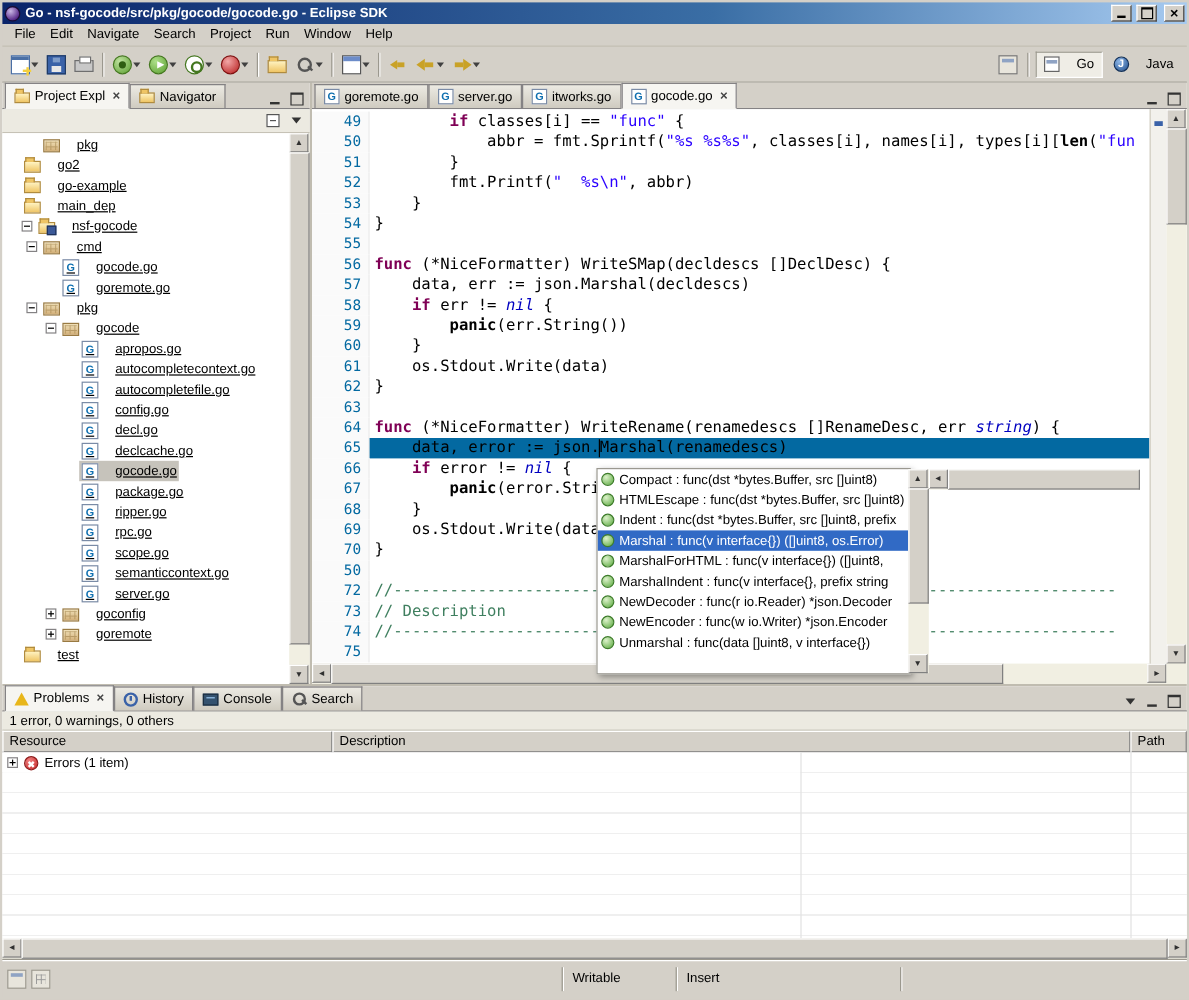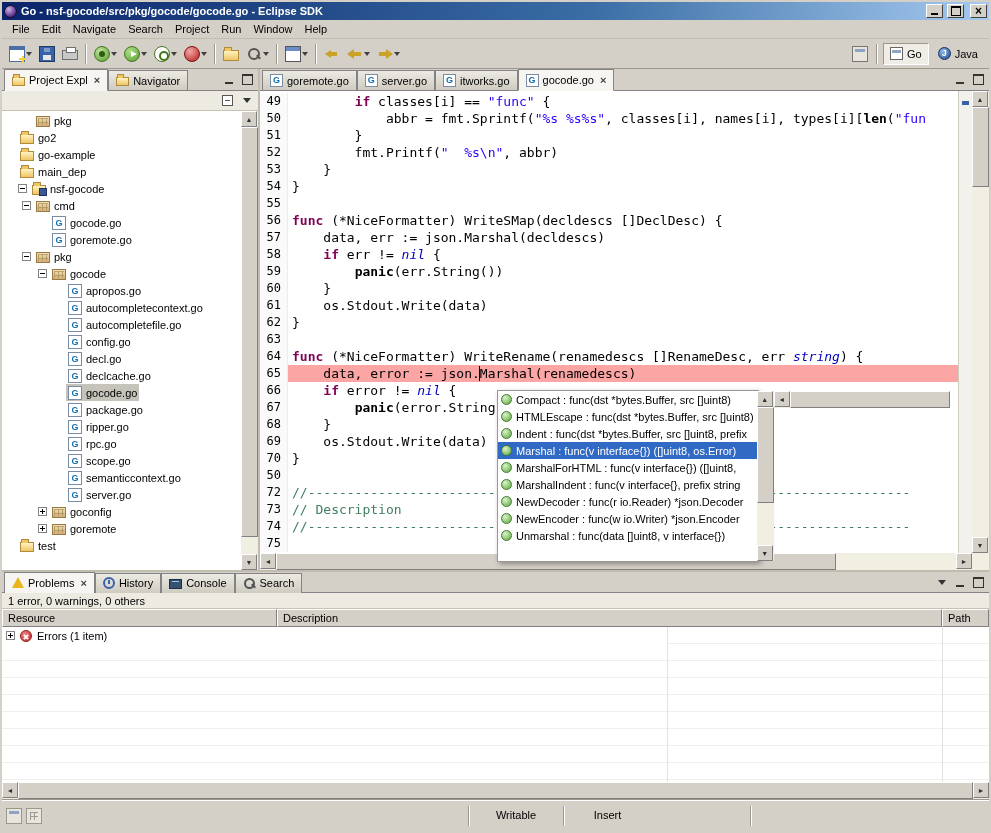--- a/index.html
+++ b/index.html
@@ -63,27 +63,27 @@
   .tico-persp { background:#E8E5DC; border:1px solid #777; }
   .tico-persp::before { content:""; position:absolute; top:2px; left:2px; right:2px; height:3px; background:#8FA3C4; }
 
   .perspective-bar { margin-left:auto; display:flex; align-items:center; gap:2px; }
   .pbtn { display:flex; align-items:center; gap:4px; padding:2px 6px; height:22px; border:1px solid transparent; background:none; }
   .pbtn.active { background:#EFEDE6; border-color:#9B988E #FFF #FFF #9B988E; }
   .pico { width:13px; height:13px; flex:none; display:flex; align-items:center; justify-content:center; }
   .pico-go { background:#FFF; border:1px solid #666; }
   .pico-go::before { content:""; width:9px; height:3px; background:#8FA3C4; margin-bottom:5px; }
   .pico-java { border-radius:50%; background:radial-gradient(circle at 35% 30%,#8FB7E8,#1F4E8C); border:1px solid #123songs058; border:1px solid #123058; color:#FFF; font:bold 9px/11px "Liberation Sans",sans-serif; }
-  .plabel { font-size:11px; }
+  .plabel { font-size:11px;margin-left:10px; }
 
   
   .main { flex:1; display:flex; min-height:0; }
 
   
-  .vtabs { height:22px; flex:none; display:flex; align-items:center; background:#D4D0C8; border-bottom:1px solid #848284; padding-left:2px; }
+  .vtabs { height:22px; flex:none; display:flex; align-items:flex-end; background:#D4D0C8; border-bottom:1px solid #848284; padding-left:2px; }
   .vtab { display:flex; align-items:center; gap:4px; height:20px; padding:0 7px; border:1px solid #848284; border-bottom:none;
     background:linear-gradient(#ECEAE3,#CFCBC0); white-space:nowrap; }
   .vtab.active { background:#F6F5F1; height:22px; margin-bottom:-1px; border-bottom:1px solid #F6F5F1; }
   .vclose::before { content:"×"; font:bold 11px/9px "Liberation Sans",sans-serif; color:#444; padding-left:2px; }
   .corner { margin-left:auto; display:flex; align-items:center; padding-right:2px; }
   .cbtn { width:18px; height:16px; display:flex; align-items:center; justify-content:center; background:none; border:none; }
   .cbtn-min::before { content:""; width:8px; height:2px; background:#333; margin-top:7px; }
   .cbtn-max::before { content:""; width:9px; height:8px; border:1px solid #333; border-top:2px solid #333; }
   .cbtn-menu::before { content:""; width:0; height:0; border:4px solid transparent; border-top:5px solid #333; margin-top:4px; }
 
@@ -105,41 +105,41 @@
   .lbtn { width:18px; height:16px; background:none; border:none; display:flex; align-items:center; justify-content:center; }
   .lbtn-collapse::before { content:""; width:9px; height:9px; border:1px solid #555; background:linear-gradient(#555,#555) center/5px 1px no-repeat #FFF; }
   .lbtn-menu::before { content:""; width:0; height:0; border:4px solid transparent; border-top:5px solid #333; margin-top:4px; }
   .tree-wrap { flex:1; display:flex; min-height:0; }
   .project-tree { flex:1; overflow:hidden; background:#FFF; padding-top:1px; }
   .trow { height:17px; display:flex; align-items:center; gap:3px; white-space:nowrap; }
   .exp { width:9px; height:9px; flex:none; border:1px solid #848284; background:#FFF; position:relative; }
   .exp::before { content:""; position:absolute; left:1px; right:1px; top:3px; height:1px; background:#000; }
   .exp-plus::after { content:""; position:absolute; top:1px; bottom:1px; left:3px; width:1px; background:#000; }
   .expsp { width:9px; flex:none; }
-  .tsel { display:flex; align-items:center; gap:4px; padding:0 2px; height:17px; }
+  .tsel { display:flex; align-items:center; gap:14px; padding:0 2px; height:17px;text-decoration:underline; }
   .tsel.selected { background:#C6C3BB; }
   .ico { width:14px; height:14px; position:relative; flex:none; display:inline-flex; align-items:center; justify-content:center; }
   .ico-folder { background:linear-gradient(#FFF3C2,#EFC565); border:1px solid #B08B3E; height:10px; margin-top:3px; }
   .ico-folder::before { content:""; position:absolute; top:-4px; left:0; width:6px; height:3px; background:#EFC565; border:1px solid #B08B3E; border-bottom:none; }
   .ico-project { background:linear-gradient(#FFF3C2,#EFC565); border:1px solid #B08B3E; height:10px; margin-top:3px; }
   .ico-project::before { content:""; position:absolute; top:-4px; left:0; width:6px; height:3px; background:#EFC565; border:1px solid #B08B3E; border-bottom:none; }
   .ico-project::after { content:""; position:absolute; right:-2px; bottom:-2px; width:6px; height:6px; background:#3B5998; border:1px solid #20335C; }
   .ico-package { background:linear-gradient(#F0E0B8,#D2AF78); border:1px solid #997A42; height:11px; margin-top:2px; }
   .ico-package::before { content:""; position:absolute; inset:1px; opacity:.55;
     background-image:linear-gradient(to right,#997A42 1px,transparent 1px),linear-gradient(to bottom,#997A42 1px,transparent 1px); background-size:4px 4px; }
   .ico-gofile { background:#FFF; border:1px solid #7A8BA6; color:#1070B0; font:bold 9px/12px "Liberation Sans",sans-serif; }
 
   
   .editor-area { flex:1; display:flex; flex-direction:column; position:relative; background:#FFF; min-width:0; }
   .editor-body { flex:1; display:flex; min-height:0; background:#FFF; }
   .code-area { flex:1; overflow:hidden; padding-top:2px; font-family:"DejaVu Sans Mono",monospace; font-size:13px; line-height:17px; }
   .cl { height:17px; display:flex; }
-  .ln { flex:none; width:28px; padding-right:6px; text-align:right; color:#000000; background:#FAFAFA; border-right:1px solid #ECECEC; font-size:12px; }
+  .ln { flex:none; width:48px; padding-right:6px; text-align:right; color:#0369a1; background:#FAFAFA; border-right:1px solid #ECECEC; font-size:12px; }
   .ct { flex:1; white-space:pre; overflow:hidden; padding-left:4px; }
-  .cl.cur .ct { background:#fca5a5; }
+  .cl.cur .ct { background:#0369a1; }
   .kw { color:#7F0055; font-weight:bold; }
   .st { color:#2A00FF; }
   .ty { color:#0000C0; font-style:italic; }
   .bi { font-weight:bold; }
   .cm { color:#3F7F5F; }
   .caret { border-left:1px solid #000; margin-left:-1px; }
   .overview-ruler { width:14px; flex:none; background:#F2F1EC; border-left:1px solid #D0CCC0; position:relative; }
   .overview-ruler::before { content:""; position:absolute; top:10px; left:3px; width:7px; height:4px; background:#3A62A8; }
 
   
@@ -176,21 +176,21 @@
   .problems-body { flex:1; position:relative; background:repeating-linear-gradient(#FFF 0 16px,#EFEFEF 16px 17px); overflow:hidden; }
   .gridv { position:absolute; top:0; bottom:0; width:1px; background:#E2E2E2; }
   .prow { height:17px; display:flex; align-items:center; gap:5px; padding-left:4px; background:#FFF; width:665px; }
   .erricon { width:12px; height:12px; flex:none; border-radius:50%; background:radial-gradient(circle at 35% 30%,#F08080,#C62828); border:1px solid #8E1B1B; position:relative; }
   .erricon::before, .erricon::after { content:""; position:absolute; left:2px; top:5px; width:6px; height:2px; background:#FFF; }
   .erricon::before { transform:rotate(45deg); } .erricon::after { transform:rotate(-45deg); }
   .bottom-hscroll { height:17px; flex:none; display:flex; }
 
   
   .statusbar { height:32px; flex:none; background:#D4D0C8; border-top:1px solid #9B988E; box-shadow:inset 0 1px #FFF;
-    display:flex; align-items:center; padding:0 4px; gap:4px;text-align:center; }
+    display:flex; align-items:center; padding:0 4px; gap:4px; }
   .sico { width:16px; height:16px; flex:none; border:1px solid #9B988E; background:#E8E5DC; position:relative; }
   .sico-fastview::before { content:""; position:absolute; top:2px; left:2px; right:2px; height:3px; background:#8FA3C4; }
   .sico-status::before { content:""; position:absolute; inset:3px; background-image:linear-gradient(to right,#999 1px,transparent 1px),linear-gradient(to bottom,#999 1px,transparent 1px); background-size:4px 4px; }
   .statusbar-cells { flex:1; display:flex; align-items:stretch; height:20px; }
   .scell { border-left:1px solid #9B988E; box-shadow:inset 1px 0 #FFF; padding:3px 8px; white-space:nowrap; overflow:hidden; }
   .scell.grow { flex:1; border-left:none; box-shadow:none; }
   .scell:nth-child(2) { width:95px; } .scell:nth-child(3) { width:88px; } .scell:nth-child(4) { width:99px;margin-top:48px; } .scell:nth-child(5) { width:235px; }
 </style>
 </head>
 <body>

